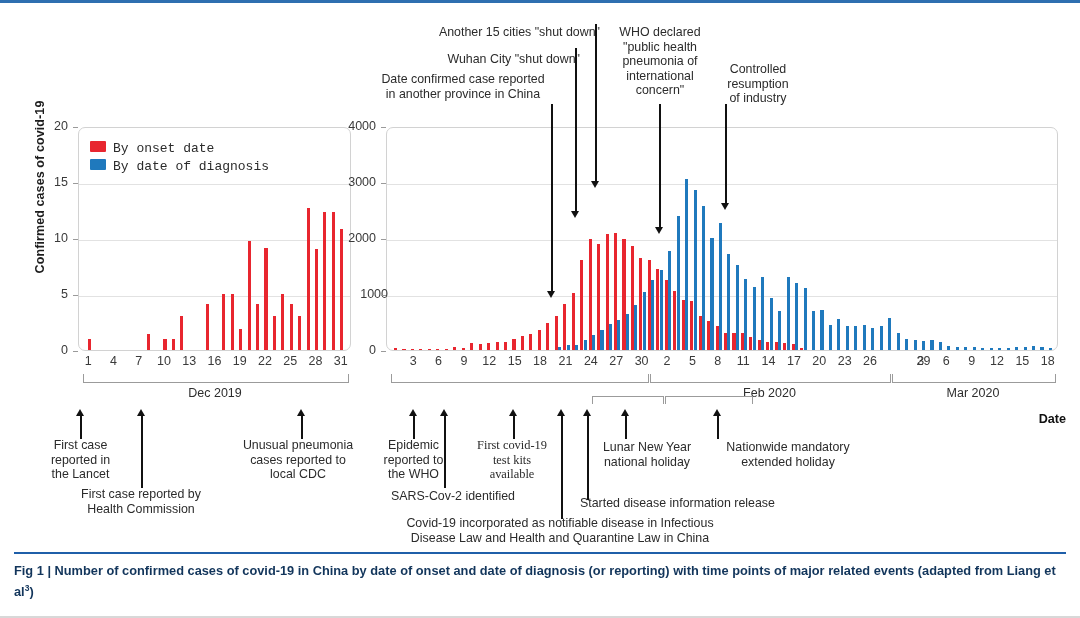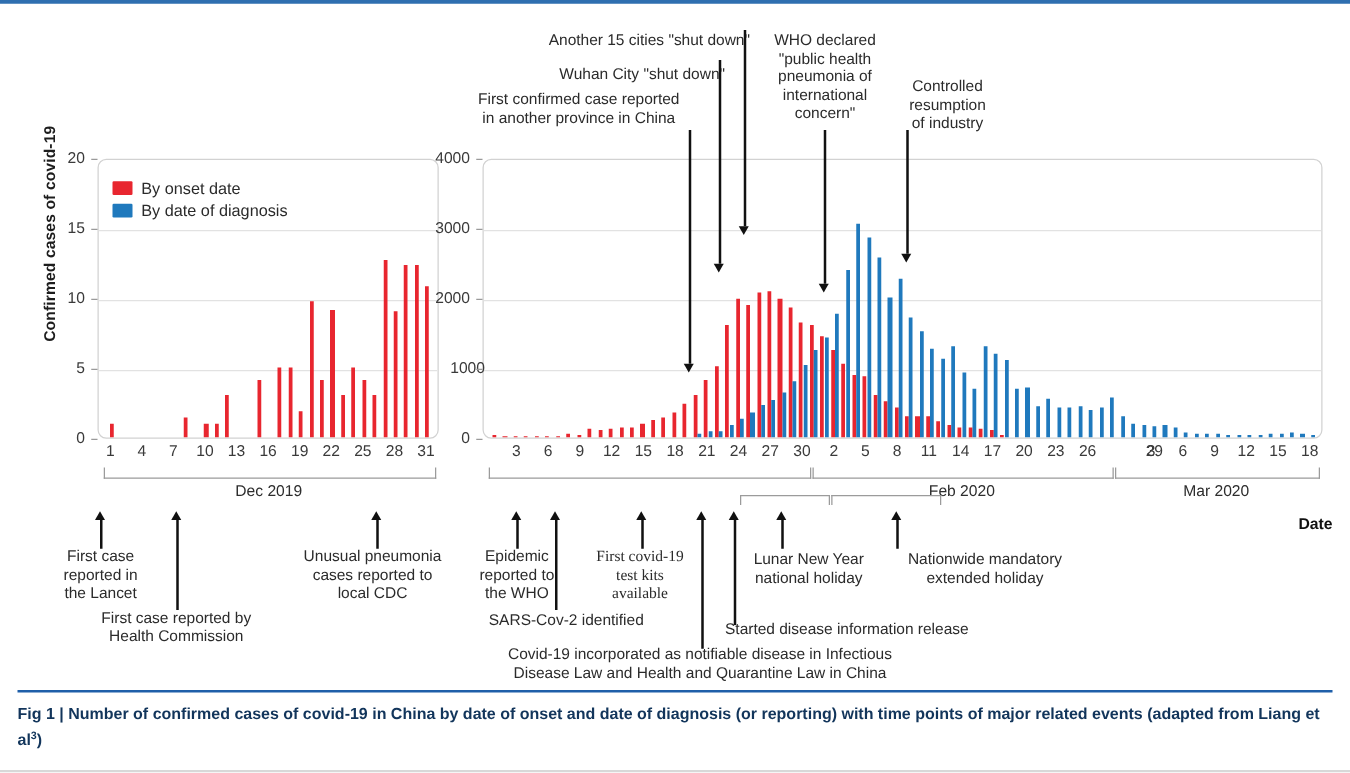--- a/index.html
+++ b/index.html
@@ -96,21 +96,21 @@
   }
   .arrow-up .head{
     position:absolute;left:0;top:0;width:0;height:0;
     border-left:4.5px solid transparent;
     border-right:4.5px solid transparent;
     border-bottom:7px solid #111;
   }
 
   
   #legend{position:absolute;left:90px;top:141px;}
-  .legend-row{display:flex;align-items:center;height:18px;}
+  .legend-row{display:flex;align-items:flex-start;height:18px;font-family:Liberation Mono, monospace;}
   .legend-swatch{width:16px;height:11px;margin-right:7px;border-radius:1px;}
   .legend-label{font-size:13px;color:#2b2b2b;}
 
   
   #date-axis-label{
     position:absolute;right:14px;top:412px;
     font-size:12.6px;font-weight:bold;color:#111;
   }
 
   
@@ -360,21 +360,21 @@
       <span class="legend-swatch" style="background:#e8262f"></span>
       <span class="legend-label">By onset date</span>
     </div>
     <div class="legend-row">
       <span class="legend-swatch" style="background:#1f79bd"></span>
       <span class="legend-label">By date of diagnosis</span>
     </div>
   </div>
 
   <div class="anno c" style="left:352px;top:72px;width:222px;">
-    <div>First confirmed case reported</div>
+    <div>Date confirmed case reported</div>
     <div>in another province in China</div>
   </div>
   <div class="arrow-down" style="left:547px;top:104px;">
     <div class="shaft" style="height:187px;"></div>
     <div class="head" style="top:187px;"></div>
   </div>
 
   <div class="anno r" style="left:352px;top:52px;width:228px;">
     <div>Wuhan City "shut down"</div>
   </div>

